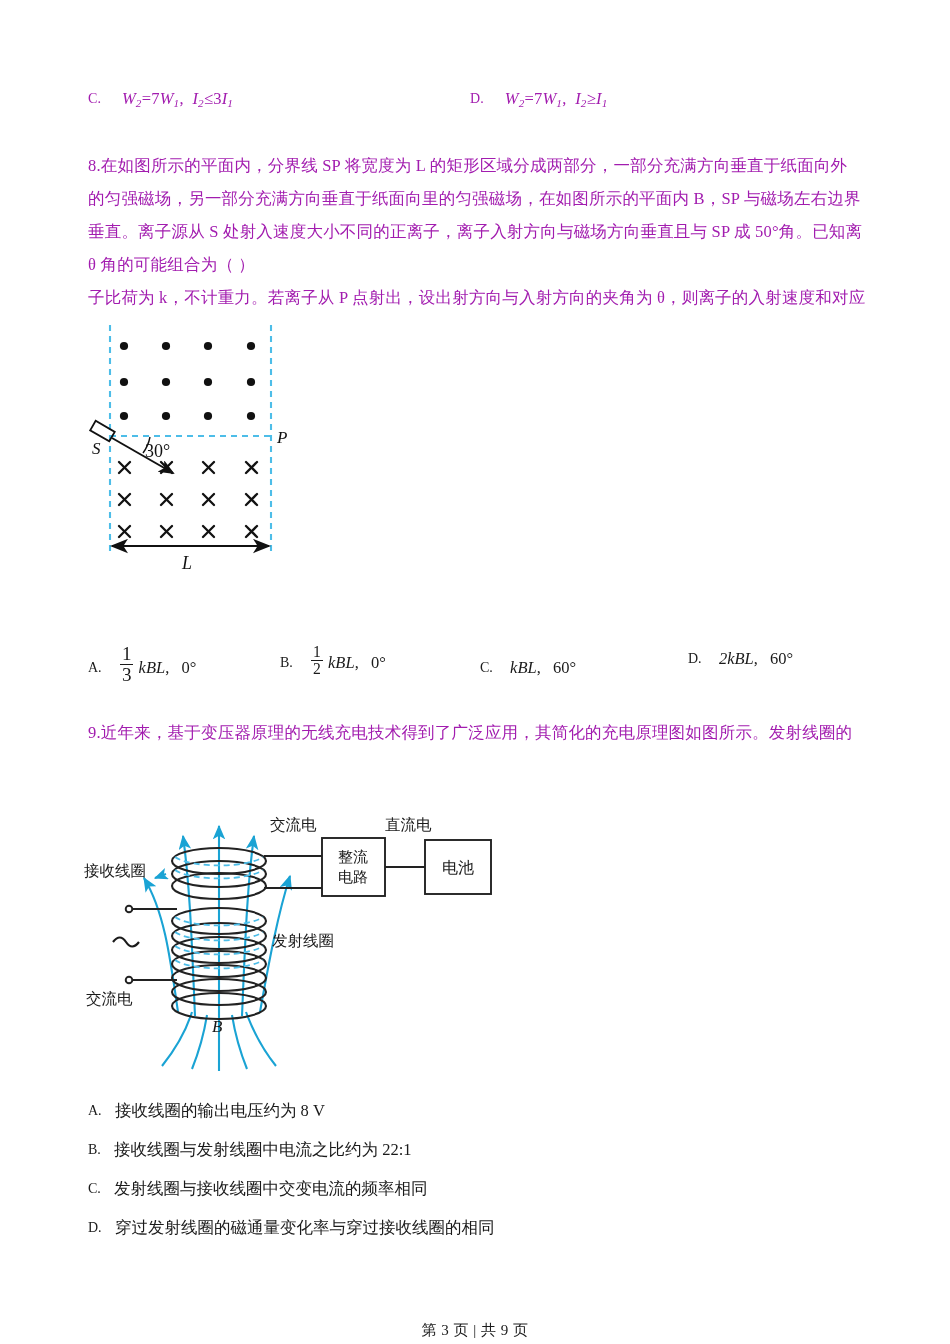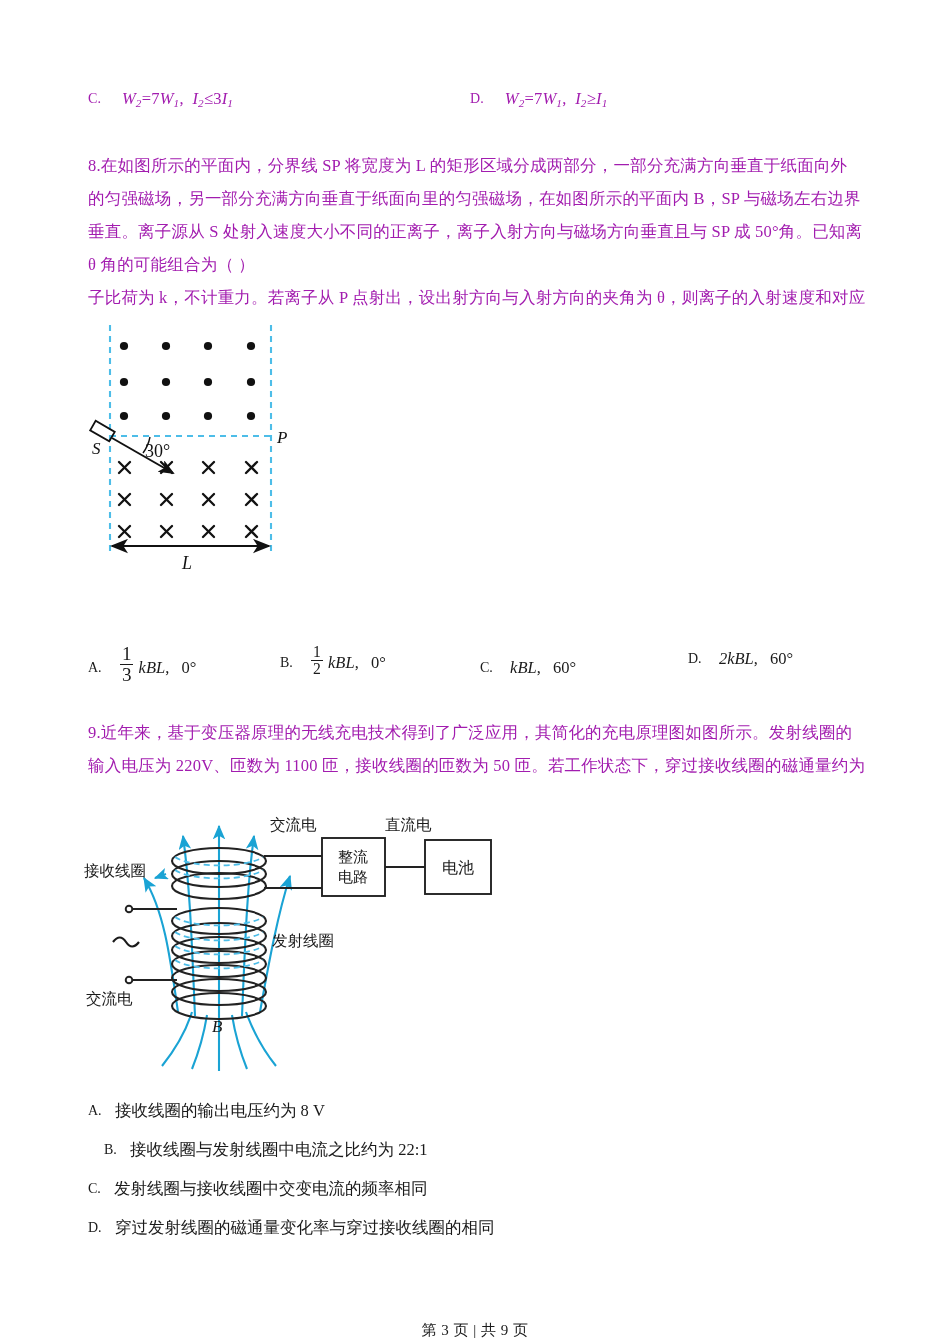--- a/index.html
+++ b/index.html
@@ -254,21 +254,20 @@
   <div class="opt-line" style="left:688px; top:628px;">
     <span class="optlbl">D.</span>
     <span style="display:inline-block;width:9px;"></span>
     <span class="mi">2kBL</span><span class="mup">,</span>
     <span style="display:inline-block;width:4px;"></span>
     <span class="mup">60°</span>
   </div>
 
   <div class="para qbody" style="top:700px;">
     <div><span>9.</span><span>近年来，基于变压器原理的无线充电技术得到了广泛应用，其简化的充电原理图如图所示。发射线圈的</span></div>
-    <div>输入电压为 220V、匝数为 1100 匝，接收线圈的匝数为 50 匝。若工作状态下，穿过接收线圈的磁通量约为</div>
   </div>
 
   <div id="fig-coil">
     <svg width="440" height="265" viewBox="0 0 440 265" xmlns="http://www.w3.org/2000/svg">
       <defs>
         <marker id="fluxArr" markerWidth="8" markerHeight="8" refX="6.4" refY="3" orient="auto" markerUnits="strokeWidth">
           <path d="M0,0 L7,3 L0,6 L1.7,3 z" fill="#1aa3d4"></path>
         </marker>
       </defs>
 
@@ -354,21 +353,21 @@
 
       <text x="130" y="216" font-family="Liberation Serif, serif" font-style="italic" font-size="17" fill="#1a1a1a">B</text>
     </svg>
   </div>
 
   <div class="opt-line" style="left:88px; top:1080px;text-align:center;">
     <span class="optlbl">A.</span>
     <span style="display:inline-block;width:5px;"></span>
     <span>接收线圈的输出电压约为 8 V</span>
   </div>
-  <div class="opt-line" style="left:88px; top:1119px;margin-left:16px;">
+  <div class="opt-line" style="left:88px; top:1119px;">
     <span class="optlbl">B.</span>
     <span style="display:inline-block;width:5px;"></span>
     <span>接收线圈与发射线圈中电流之比约为 22:1</span>
   </div>
   <div class="opt-line" style="left:88px; top:1158px;">
     <span class="optlbl">C.</span>
     <span style="display:inline-block;width:5px;"></span>
     <span>发射线圈与接收线圈中交变电流的频率相同</span>
   </div>
   <div class="opt-line" style="left:88px; top:1197px;">

